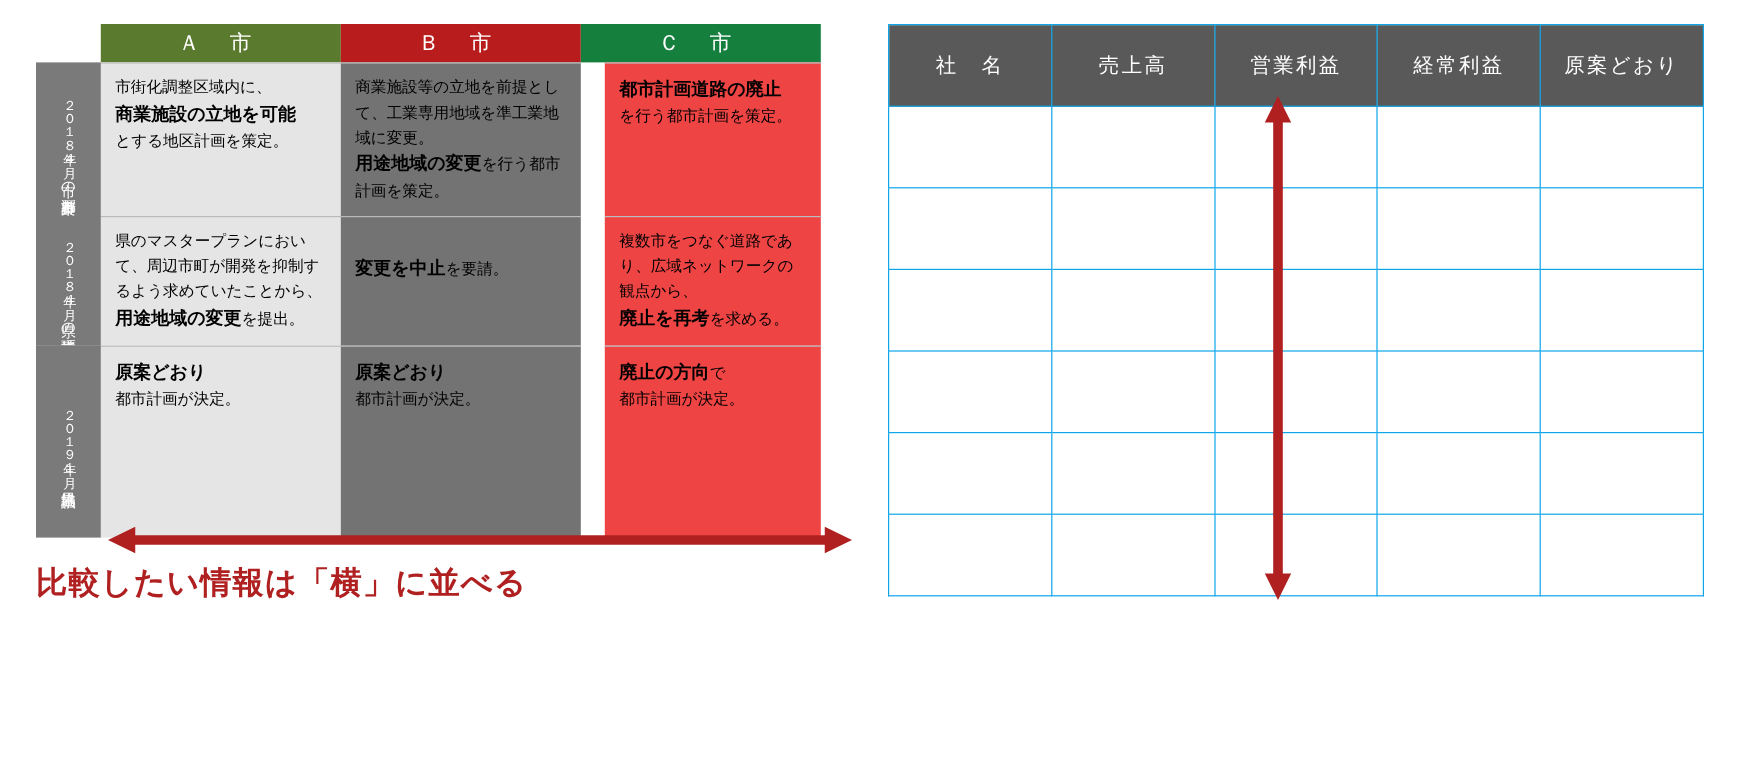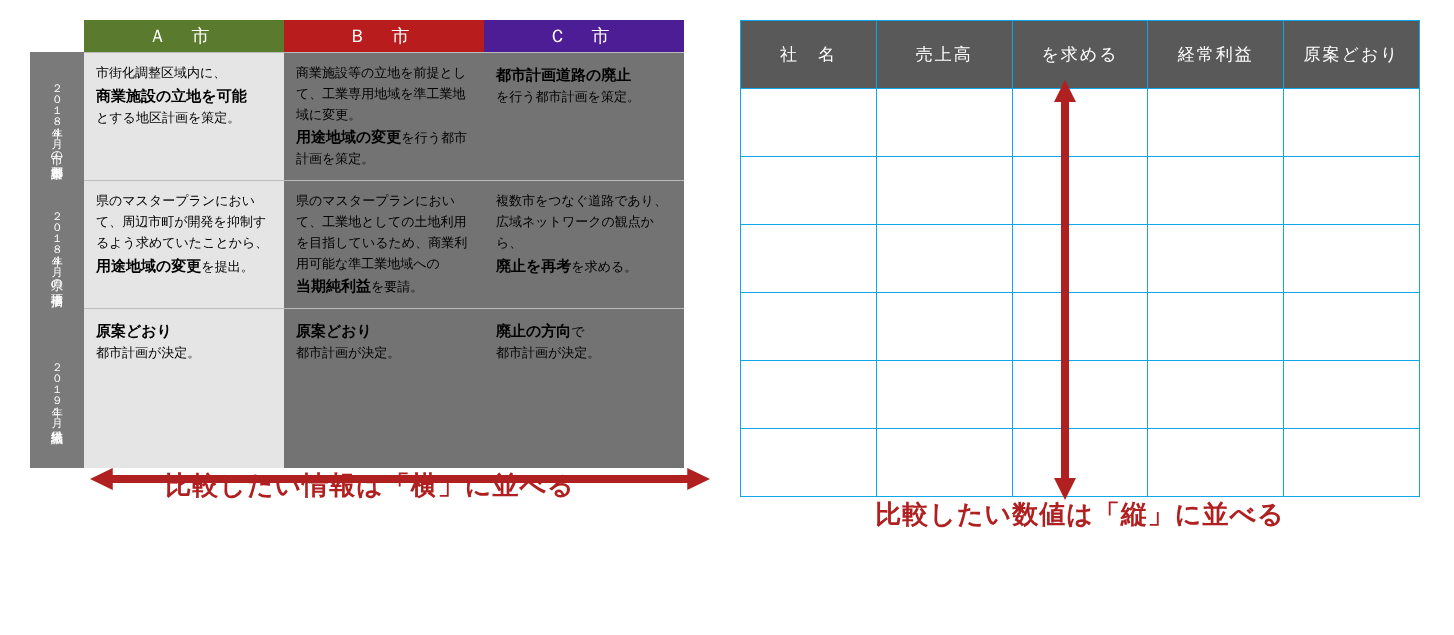--- a/index.html
+++ b/index.html
@@ -28,21 +28,21 @@
   .col-header {
     color: #fff;
     text-align: center;
     font-size: 18px;
     font-weight: normal;
     padding: 4px 0;
     letter-spacing: 10px;
   }
   .hdr-a { background: #5a7a2e; }
   .hdr-b { background: #b91c1c; }
-  .hdr-c { background: #4c1d95; }
+  .hdr-c { background: #15803d; }
   .row-label {
     background: #7a7a7a;
     color: #fff;
     writing-mode: vertical-rl;
     text-orientation: upright;
     font-size: 12px;
     display: flex;
     align-items: center;
     justify-content: center;
     padding: 6px 2px;
@@ -65,21 +65,21 @@
   }
   .row-label.last::after { display: none; }
   .cell {
     padding: 10px 12px;
     font-size: 13px;
     line-height: 1.6;
     border-top: 1px solid #bbb;
   }
   .cell.col-a { background: #e5e5e5; }
   .cell.col-b { background: #737373; }
-  .cell.col-c { background: #737373; }
+  .cell.col-c { background: #ef4444; margin-left: 20px; }
   .cell .bold { font-weight: bold; font-size: 15px; }
   .empty-top-left { background: transparent; }
   .h-arrow {
     position: absolute;
     left: 60px;
     right: 0;
     bottom: 58px;
     height: 10px;
     pointer-events: none;
   }
@@ -109,24 +109,24 @@
   .v-arrow {
     position: absolute;
     left: 310px;
     top: 60px;
     height: 420px;
     pointer-events: none;
   }
   .v-arrow svg { height: 100%; width: 30px; }
   
   .caption {
-    text-align: center;
     color: #b02020;
     font-size: 26px;
     font-weight: bold;
+    margin-top: 20px;
     letter-spacing: 1px;
   }
 </style>
 </head>
 <body>
 
 <div class="container">
 
   <div class="left-panel">
     <div class="left-table">
@@ -153,22 +153,22 @@
       </div>
 
       <div class="row-label">
         <span class="date">２０１８年４月</span>　<span>県の指摘事項</span>
       </div>
       <div class="cell col-a">
         <span>県のマスタープランにおいて、周辺市町が開発を抑制するよう求めていたことから、</span><br>
         <span class="bold">用途地域の変更</span><span>を提出。</span>
       </div>
       <div class="cell col-b">
-        <span>県のマスタープランにおいて、工業地としての土地利用を目指しているため、商業利用可能な準工業地域への</span><br>
-        <span class="bold">当期純利益</span><span>を要請。</span>
+        <br>
+        <span class="bold">変更を中止</span><span>を要請。</span>
       </div>
       <div class="cell col-c">
         <span>複数市をつなぐ道路であり、広域ネットワークの観点から、</span><br>
         <span class="bold">廃止を再考</span><span>を求める。</span>
       </div>
 
       <div class="row-label last" style="height:160px;">
         <span class="date">２０１９年１月</span>　<span>協議結果</span>
       </div>
       <div class="cell col-a">
@@ -195,21 +195,21 @@
 
     <div class="caption">比較したい情報は「横」に並べる</div>
   </div>
 
   <div class="right-panel">
     <table class="right-table">
       <thead>
         <tr>
           <th>社　名</th>
           <th>売上高</th>
-          <th>を求める</th>
+          <th>営業利益</th>
           <th>経常利益</th>
           <th>原案どおり</th>
         </tr>
       </thead>
       <tbody>
         <tr>
             <td></td>
             <td></td>
             <td></td>
             <td></td>
@@ -254,15 +254,14 @@
     </table>
 
     <div class="v-arrow">
       <svg viewBox="0 0 30 420" preserveAspectRatio="none">
         <line x1="15" y1="18" x2="15" y2="402" stroke="#b02020" stroke-width="8"></line>
         <polygon points="15,0 4,22 26,22" fill="#b02020"></polygon>
         <polygon points="15,420 4,398 26,398" fill="#b02020"></polygon>
       </svg>
     </div>
 
-    <div class="caption">比較したい数値は「縦」に並べる</div>
   </div>
 </div>
 
 </body></html>

